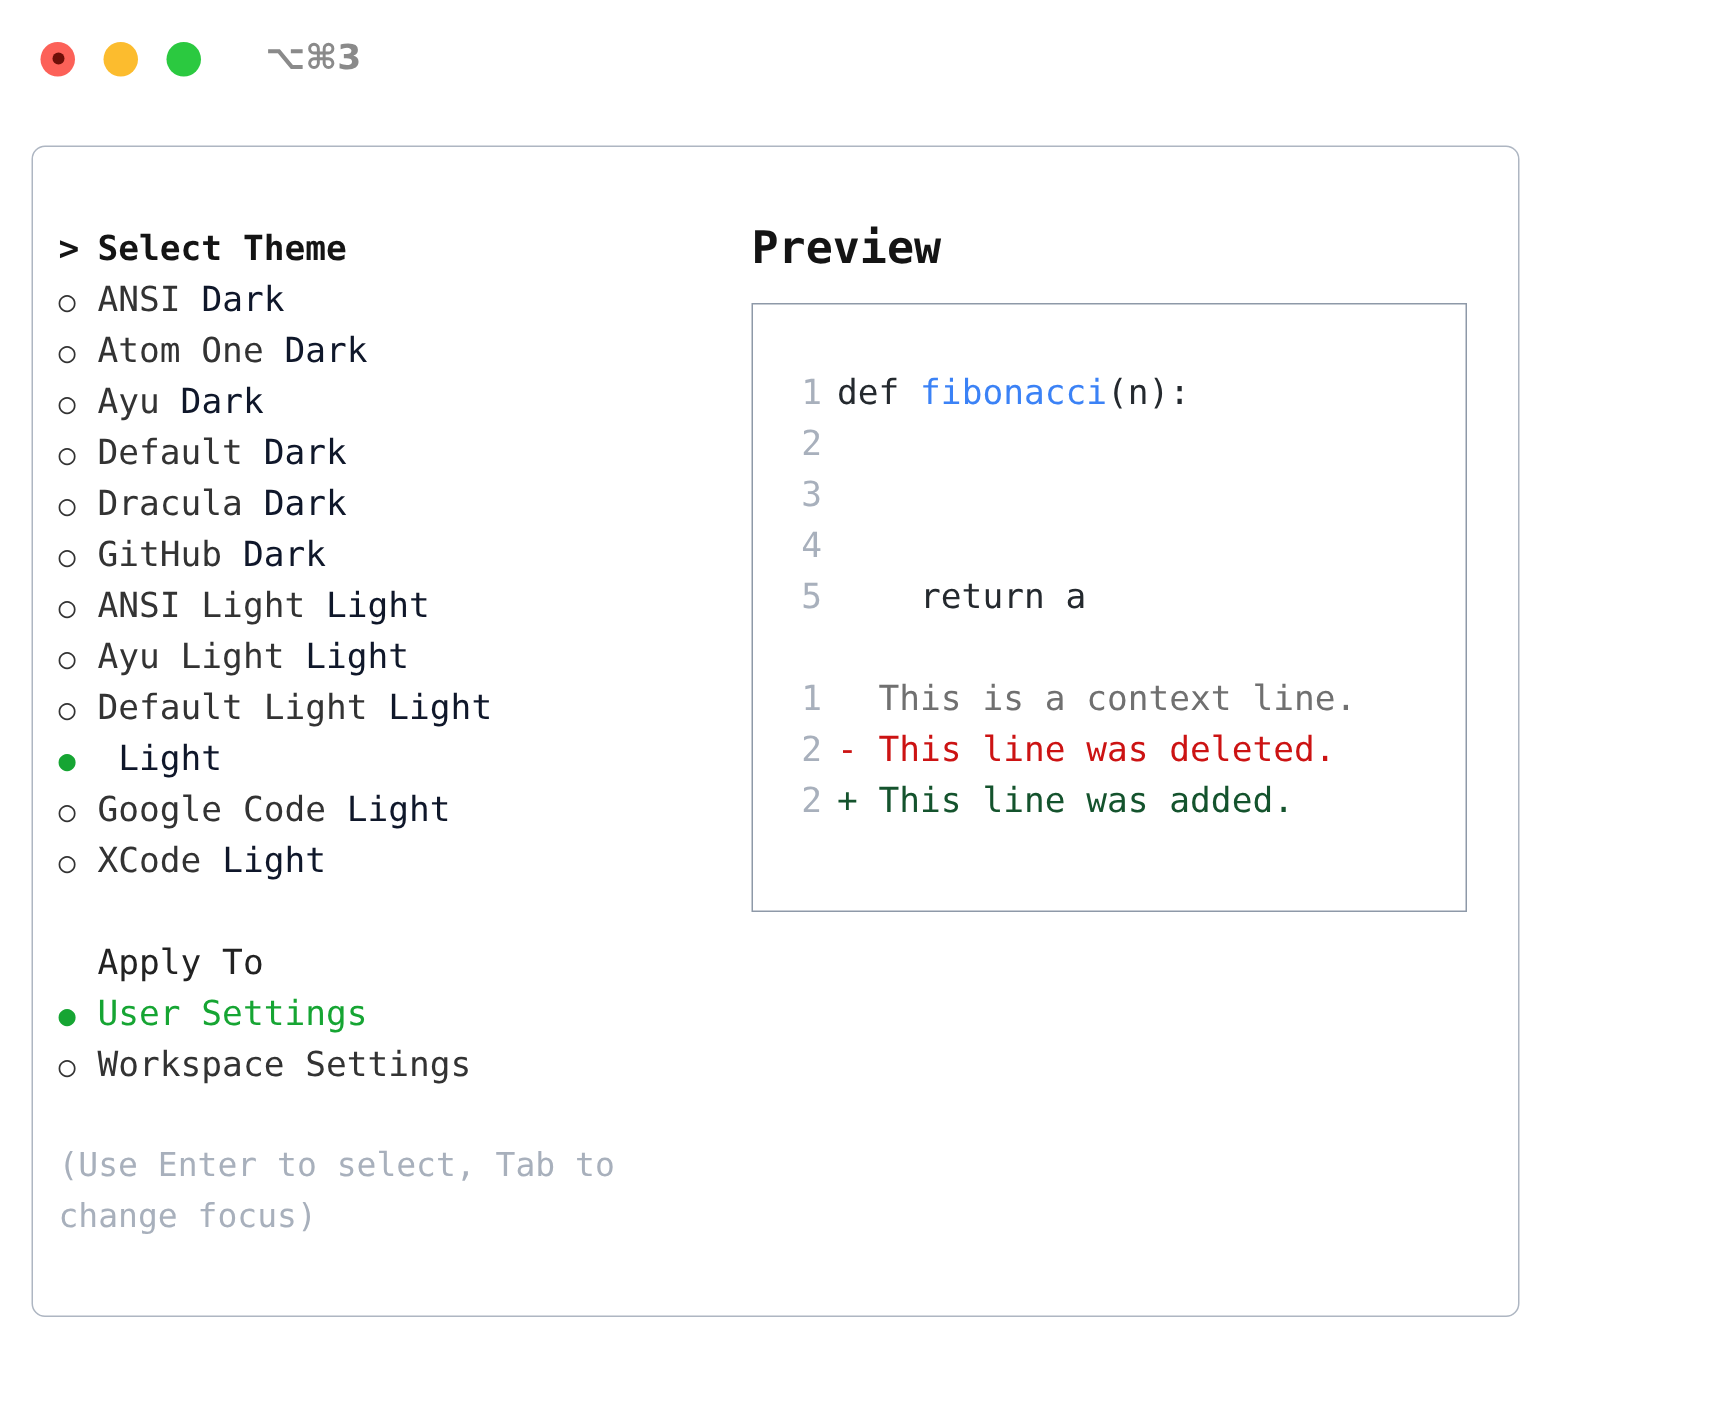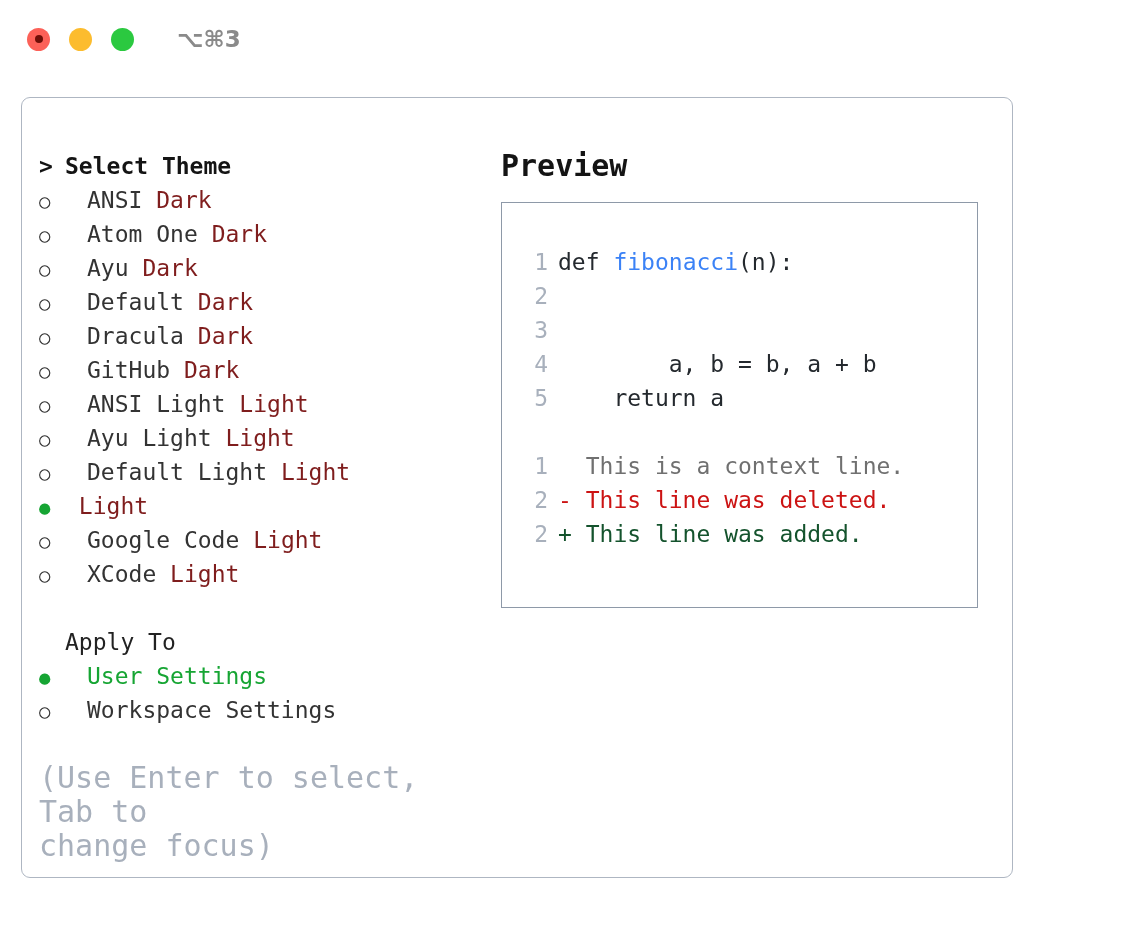--- a/index.html
+++ b/index.html
@@ -110,39 +110,39 @@
     white-space: pre;
   }
   .opt-marker {
     width: 26px;
     display: inline-block;
     font-size: 19px;
     color: #333333;
   }
   .opt-row.selected .opt-marker,
   .opt-row.selected .opt-label { color: #16a533; }
-  .opt-label { color: #333333; margin-left: 22px; }
-  .opt-kind  { color: #7f1d1d; }
+  .opt-label { color: #333333; }
+  .opt-kind  { color: #0f172a; }
 
   .section-label {
     display: flex;
     align-items: flex-start;
     font-size: 23px;
     line-height: 34px;
     height: 34px;
     color: #222222;
     white-space: pre;
   }
   .section-label .opt-marker { color: transparent; }
 
   #apply-block { margin-top: 34px; }
 
   #hint-text {
     margin-top: 34px;
-    font-size: 30px;
+    font-size: 22px;
     line-height: 34px;
     color: #a8b0bc;
     width: 410px;
     white-space: pre-wrap;
   }
 
   
   #preview-column {
     position: absolute;
     left: 479px;
@@ -245,21 +245,21 @@
 change focus)</div>
     </div>
 
     <div id="preview-column">
       <div id="preview-title">Preview</div>
       <div id="code-box">
         <div id="code-lines">
             <div class="code-line"><span class="ln">1</span><span class="code-text"><span class="tok-plain">def </span><span class="tok-func">fibonacci</span><span class="tok-plain">(n):</span></span></div>
             <div class="code-line"><span class="ln">2</span></div>
             <div class="code-line"><span class="ln">3</span></div>
-            <div class="code-line"><span class="ln">4</span><span class="code-text"><span class="tok-plain">        a, b = b, a + b</span></span></div>
+            <div class="code-line"><span class="ln">4</span></div>
             <div class="code-line"><span class="ln">5</span><span class="code-text"><span class="tok-plain">    return a</span></span></div>
           </div>
         <div class="spacer-line"></div>
         <div id="diff-lines">
             <div class="code-line"><span class="ln">1</span><span class="diff-ctx">  This is a context line.</span></div>
             <div class="code-line"><span class="ln">2</span><span class="diff-del">- This line was deleted.</span></div>
             <div class="code-line"><span class="ln">2</span><span class="diff-add">+ This line was added.</span></div>
           </div>
       </div>
     </div>

